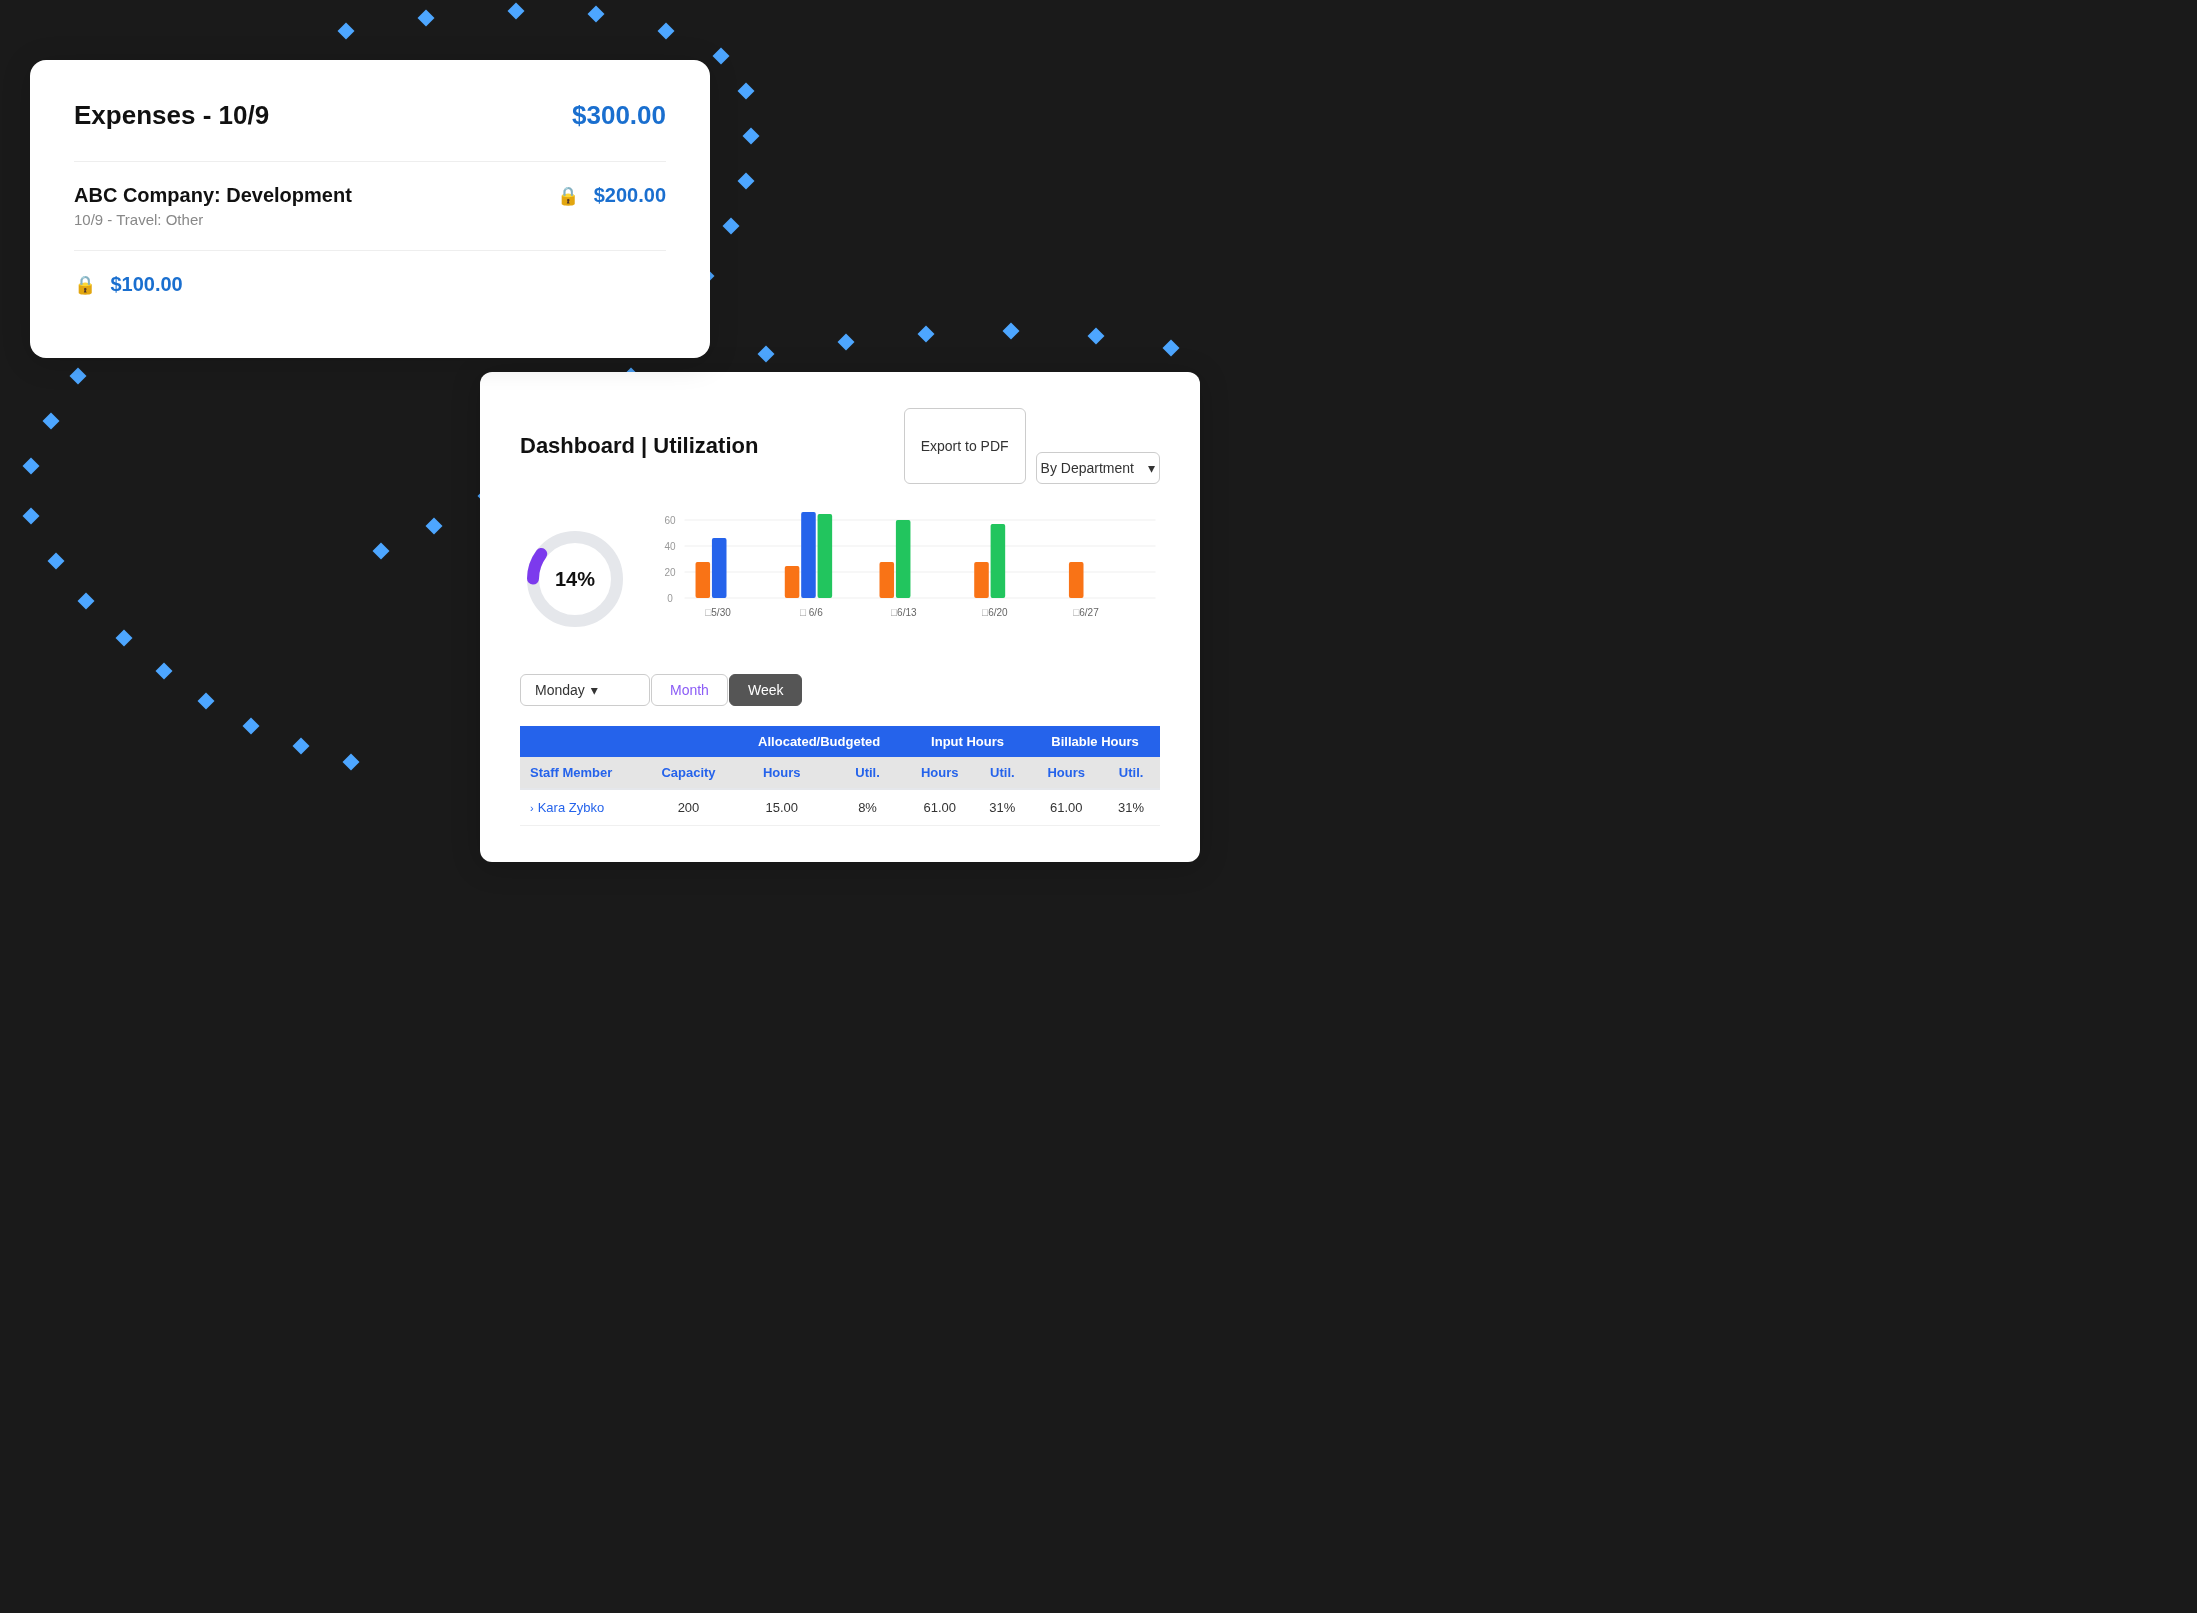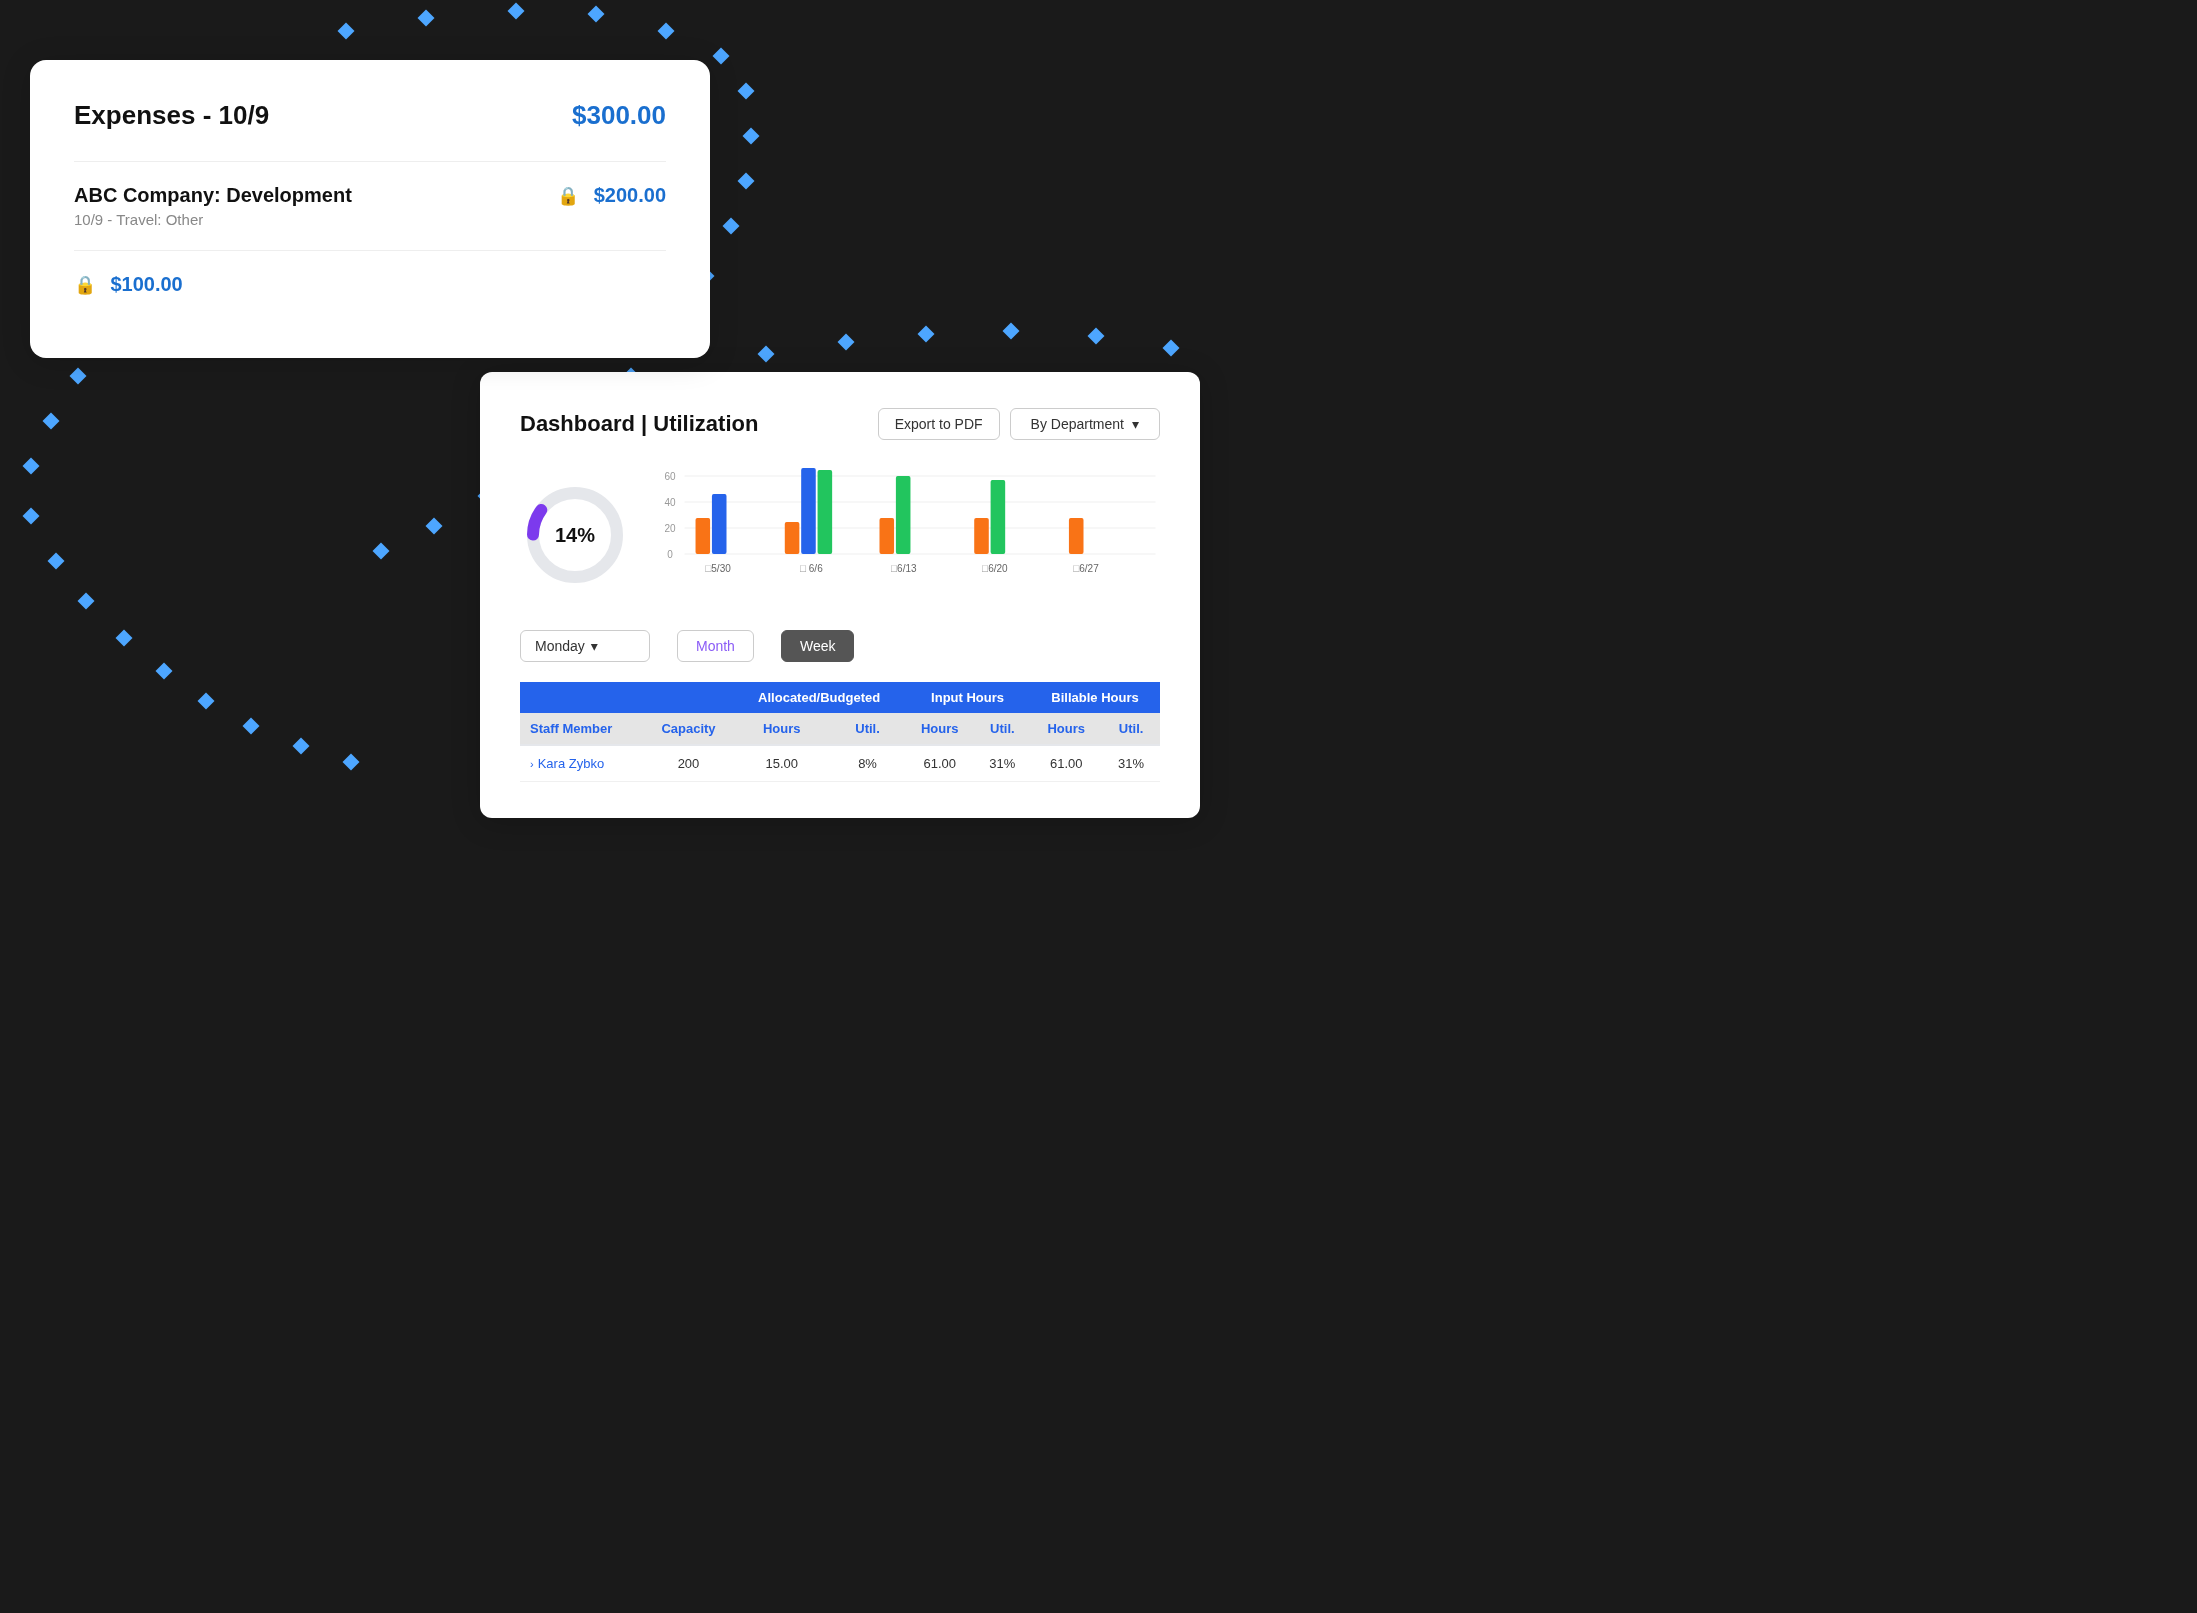--- a/index.html
+++ b/index.html
@@ -105,28 +105,29 @@
       background: white;
       padding: 7px 16px;
       border-radius: 6px;
       font-size: 14px;
       color: #333;
       cursor: pointer;
     }
     .btn-dropdown {
       border: 1.5px solid #ccc;
       background: white;
-      padding: 7px 20px;
+      padding: 7px 4px;
       border-radius: 6px;
       font-size: 14px;
       color: #333;
       cursor: pointer;
       display: flex;
       align-items: center;
-      gap: 8px;
+      gap: 14px;
+      margin-top: 44px;
     }
 
     
     .chart-area {
       display: flex;
       align-items: center;
       gap: 20px;
       margin-bottom: 28px;
     }
 
@@ -149,21 +150,21 @@
 
     
     .bar-chart-wrapper {
       flex: 1;
     }
 
     
     .controls-row {
       display: flex;
       align-items: center;
-      gap: 27px;
+      gap: 1px;
       margin-bottom: 20px;
     }
     .day-dropdown {
       border: 1.5px solid #ccc;
       background: white;
       padding: 7px 14px;
       border-radius: 6px;
       font-size: 14px;
       color: #333;
       cursor: pointer;

